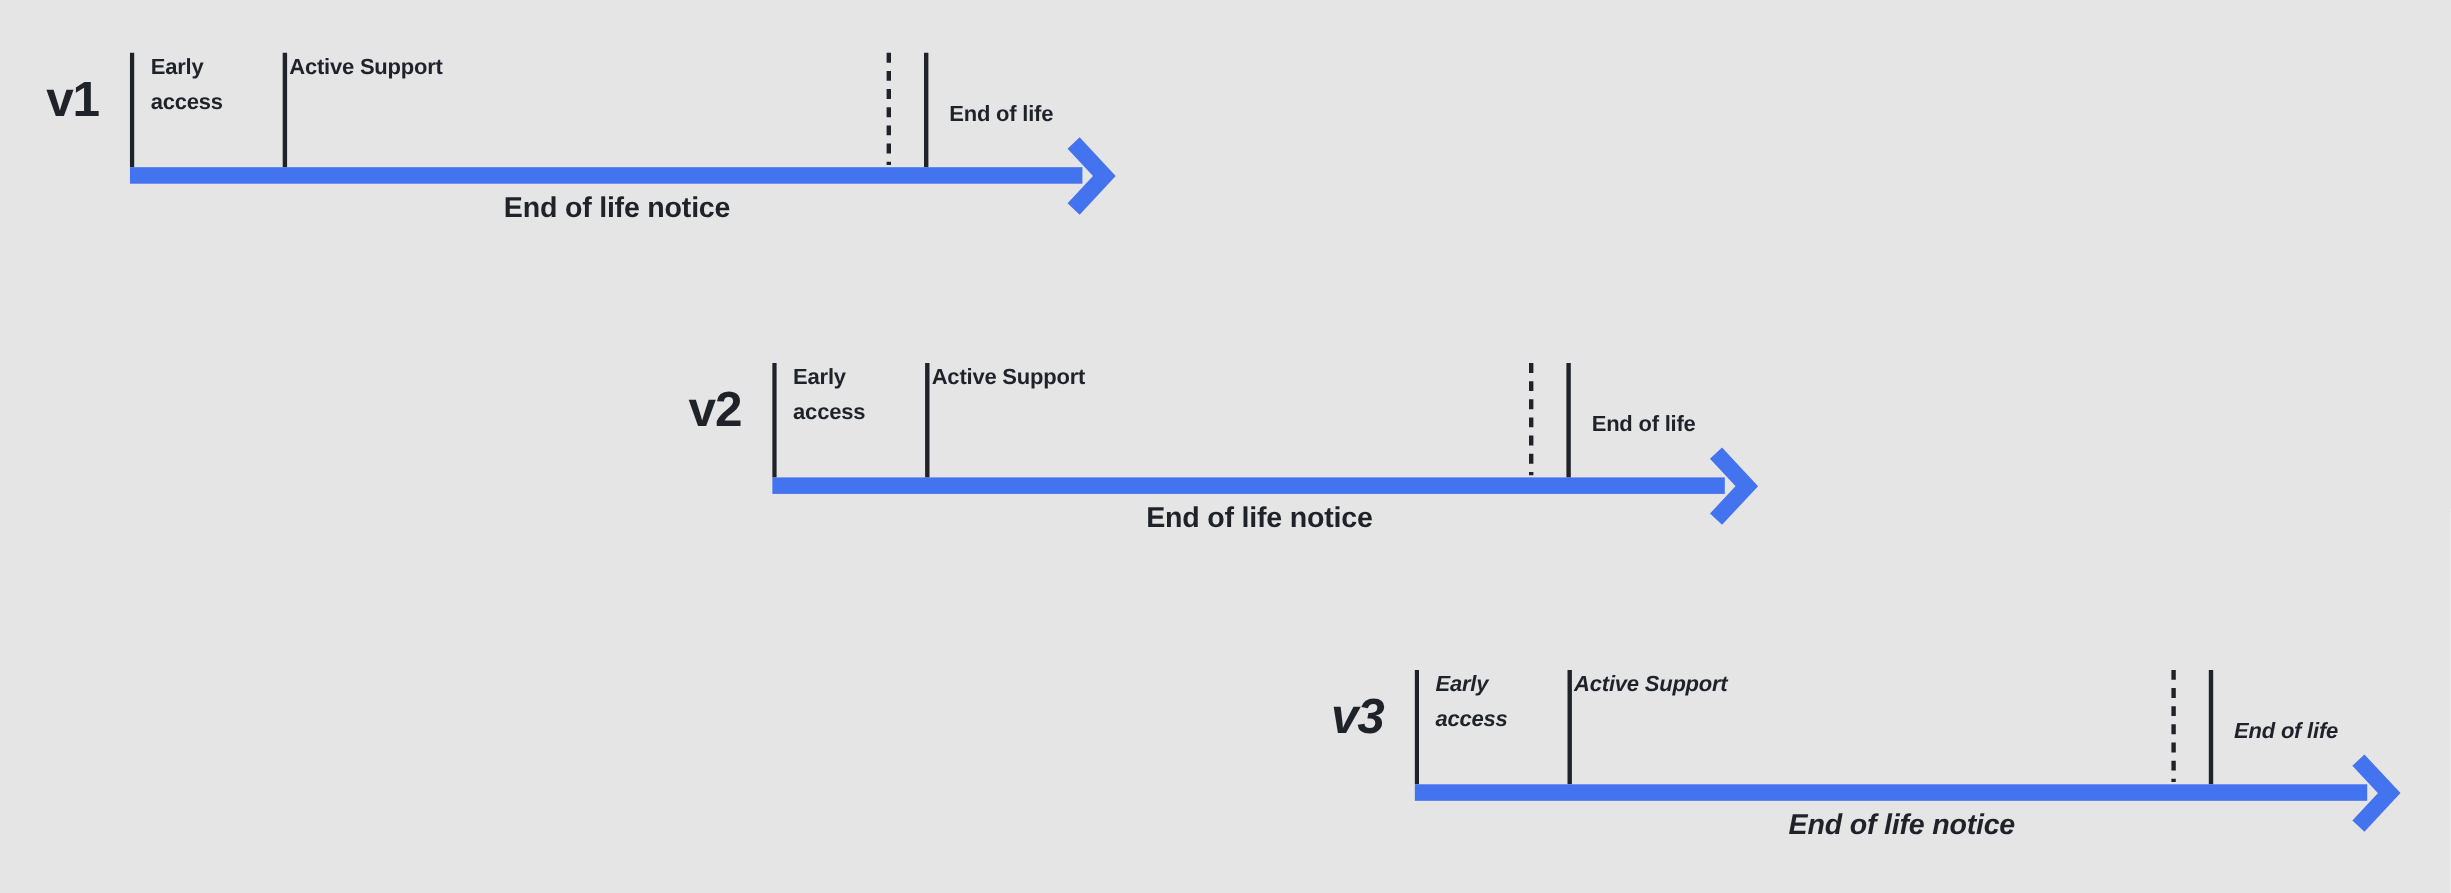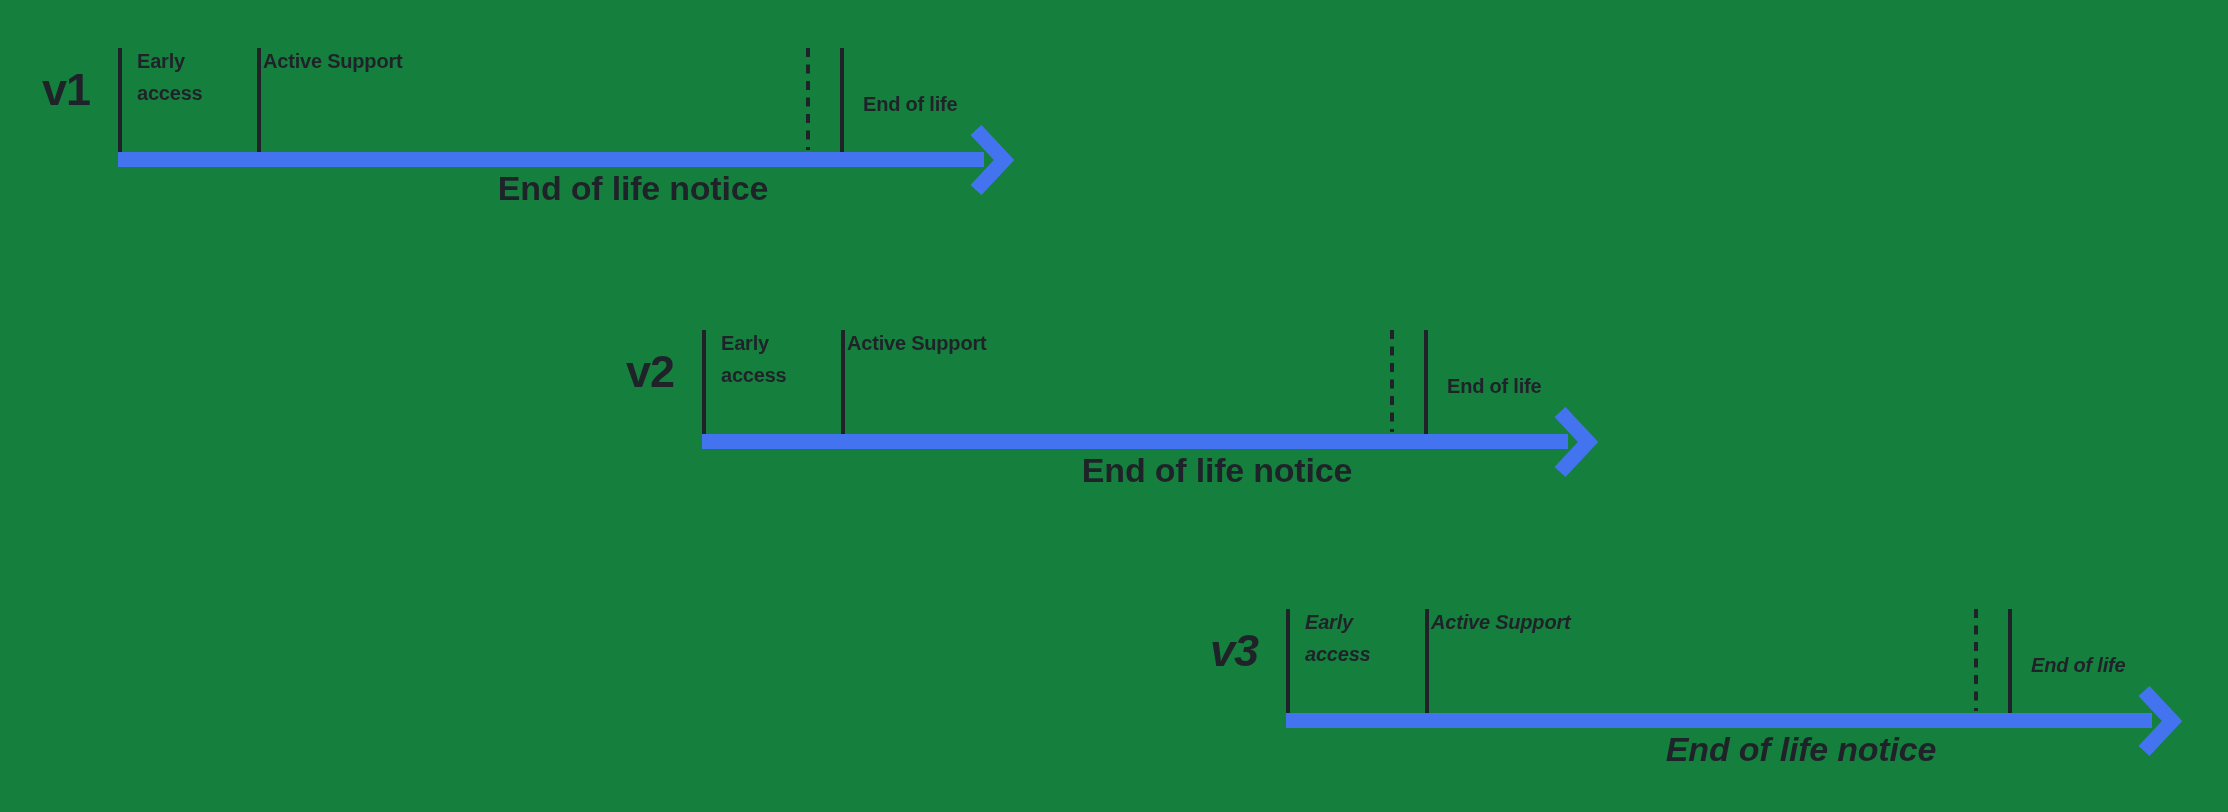--- a/index.html
+++ b/index.html
@@ -4,21 +4,21 @@
 <style>
   html, body {
     margin: 0;
     padding: 0;
     background: #ffffff;
   }
   #canvas {
     position: relative;
     width: 2228px;
     height: 812px;
-    background: #15803d;
+    background: #e5e5e5;
     overflow: hidden;
     font-family: "Liberation Sans", "DejaVu Sans", sans-serif;
     color: #1F2329;
   }
   .timeline {
     position: absolute;
     width: 1015px;
     height: 195px;
   }
   .vlabel {
@@ -73,25 +73,25 @@
     width: 100px;
     white-space: normal;
   }
   .phase.active { left: 245px; }
   .phase.eol    { left: 845px; margin-top: 43px; }
   .notice {
     position: absolute;
     top: 145px;
     left: 440px;
     width: 350px;
-    font-size: 34px;
+    font-size: 26px;
     font-weight: 700;
     line-height: 32px;
     letter-spacing: -0.2px;
-    text-align: center;
+    text-align: left;
     color: #1F2329;
     white-space: nowrap;
   }
   #t0 { left: 18px;   top: 27px;  }
   #t1 { left: 602px;  top: 309px; }
   #t2 { left: 1186px; top: 588px; font-style: italic; }
 </style>
 </head>
 <body>
 

